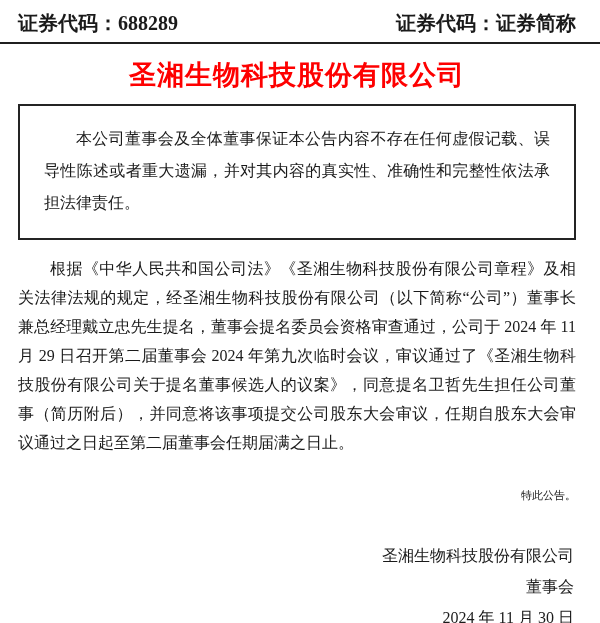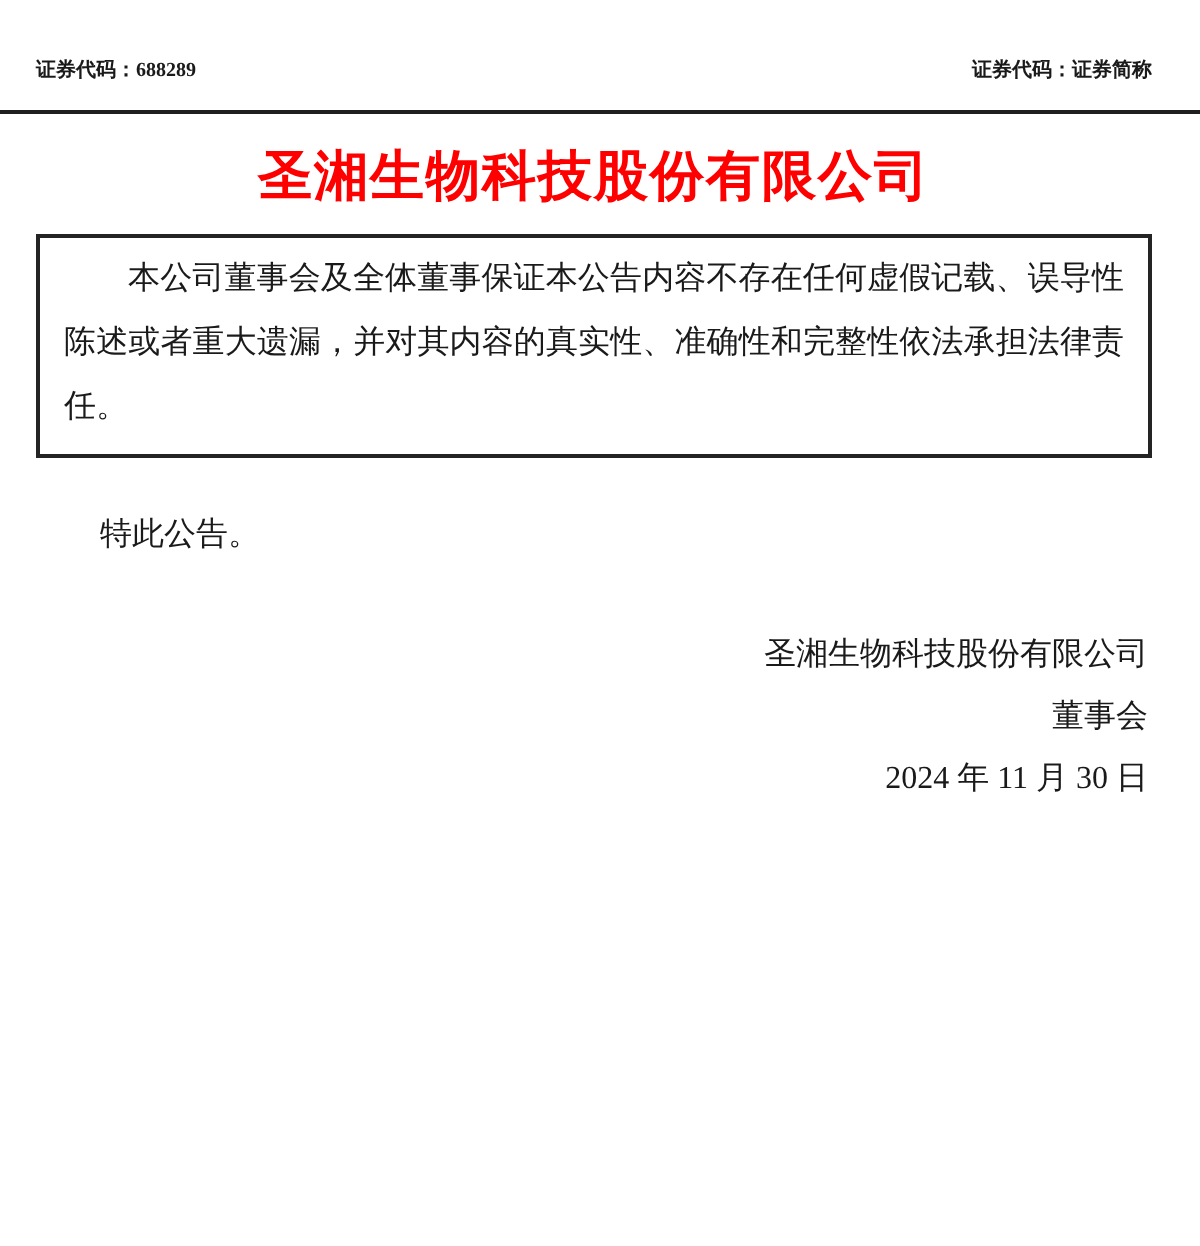--- a/index.html
+++ b/index.html
@@ -11,25 +11,24 @@
     color:#1a1a1a;
     font-family:"Liberation Serif", serif;
     overflow:hidden;
     box-sizing:border-box;
     padding:12px 24px 0 18px;
   }
   .header-row{
     display:flex;
     justify-content:space-between;
     align-items:center;
-    font-size:10px;
+    font-size:20px;
     font-weight:bold;
     line-height:22px;
     white-space:nowrap;
-    margin-top:13px;
   }
   .rule{
     height:2px;
     background:#1f1f1f;
     margin:8px -24px 0 -18px;
   }
   .title-block{
     margin-top:12px;
     text-align:center;
     font-family:"Liberation Sans", sans-serif;
@@ -42,36 +41,37 @@
   .disclaimer-box{
     margin-top:10px;
     border:2px solid #242424;
     padding:5px 12px 7px 12px;
     font-size:16px;
     line-height:32px;
     text-align:justify;
     box-sizing:border-box;
   }
   .disclaimer-box p{
-    margin:0;
+    margin:12px;
     text-indent:2em;
   }
   .body-para{
     margin:14px 0 0 0;
     font-size:16px;
     line-height:29px;
     text-align:justify;
     text-indent:2em;
     text-justify:inter-ideograph;
   }
   .closing{
     margin:24px 0 0 0;
-    font-size:16px;
+    font-size:11px;
     line-height:29px;
     text-indent:2em;
+    text-align:right;
   }
   .signature{
     margin-top:30px;
     text-align:right;
     font-size:16px;
     line-height:31px;
     padding-right:2px;
   }
   .signature div{white-space:nowrap;}
 </style>
@@ -88,20 +88,21 @@
   <div class="rule"></div>
 
   <div class="title-block" style="color: rgb(254, 0, 0);">
     <div>圣湘生物科技股份有限公司</div>
   </div>
 
   <div class="disclaimer-box">
     <p>本公司董事会及全体董事保证本公告内容不存在任何虚假记载、误导性陈述或者重大遗漏，并对其内容的真实性、准确性和完整性依法承担法律责任。</p>
   </div>
 
+  <p class="body-para">根据《中华人民共和国公司法》《圣湘生物科技股份有限公司章程》及相关法律法规的规定，经圣湘生物科技股份有限公司（以下简称“公司”）董事长兼总经理戴立忠先生提名，董事会提名委员会资格审查通过，公司于 2024 年 11 月 29 日召开第二届董事会 2024 年第九次临时会议，审议通过了《圣湘生物科技股份有限公司关于提名董事候选人的议案》，同意提名卫哲先生担任公司董事（简历附后），并同意将该事项提交公司股东大会审议，任期自股东大会审议通过之日起至第二届董事会任期届满之日止。</p>
 
   <p class="closing">特此公告。</p>
 
   <div class="signature">
     <div>圣湘生物科技股份有限公司</div>
     <div>董事会</div>
     <div>2024 年 11 月 30 日</div>
   </div>
 
 </div>

